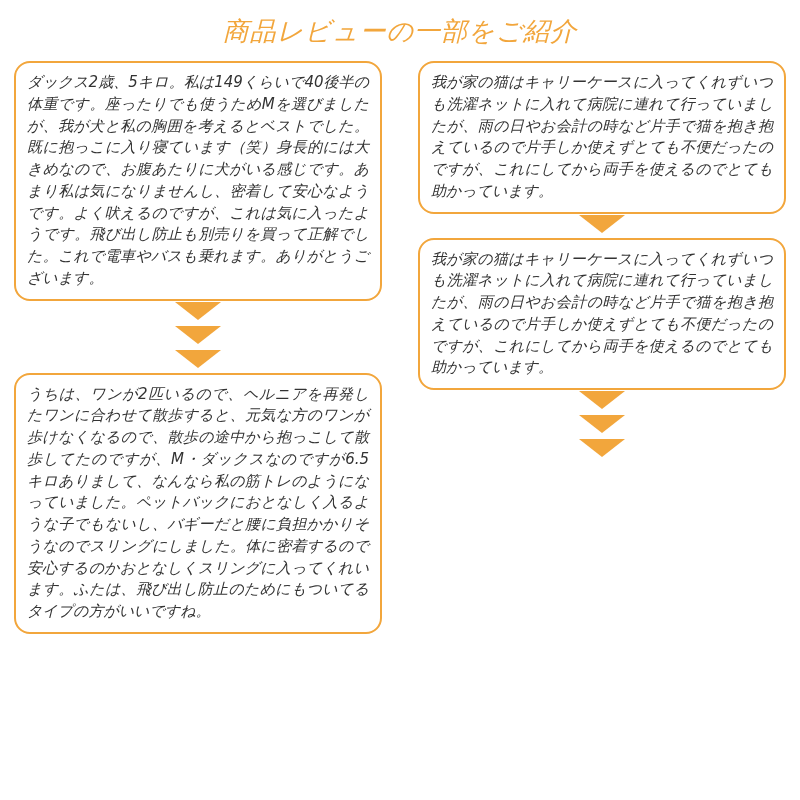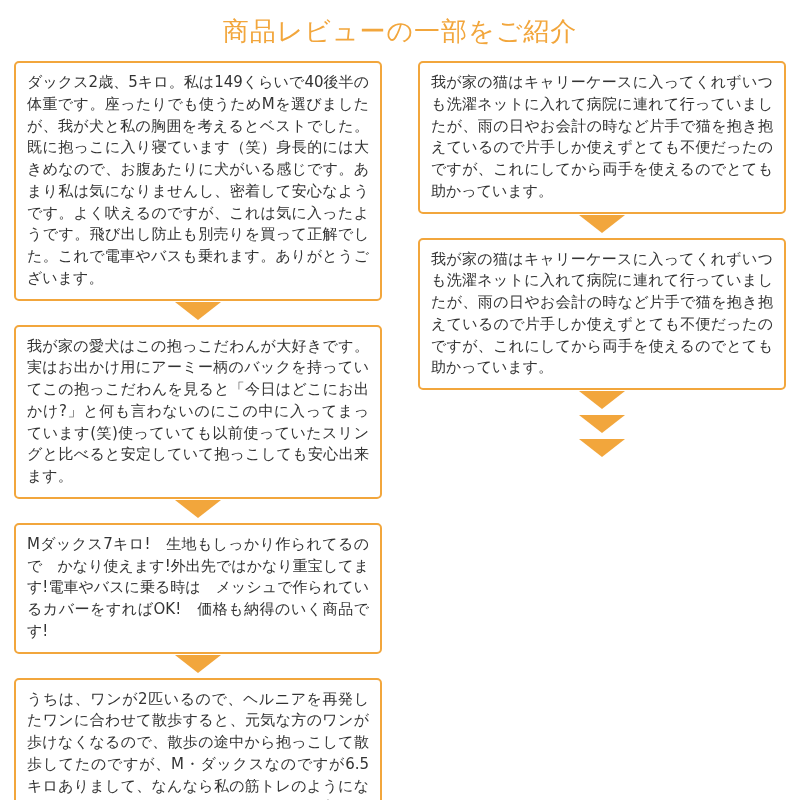--- a/index.html
+++ b/index.html
@@ -1,19 +1,19 @@
 <!DOCTYPE html>
 <html lang="ja" style="--accent: #F2A63C; --text: #333333;"><head>
 <meta charset="utf-8">
 <style>
   :root{
     --accent:#F2A63C;
     --text:#333333;
   }
-  *{margin:0;padding:0;box-sizing:border-box;}
+  *{margin:0;padding:0;box-sizing:border-box;font-style:italic;}
   html,body{width:800px;background:#ffffff;font-family:"DejaVu Sans","Liberation Sans",sans-serif;}
   .page{
     width:800px;
     height:800px;
     background:#ffffff;
     padding:10px 14px 8px 14px;
     overflow:hidden;
   }
   .title{
     color:var(--accent);
@@ -28,21 +28,21 @@
     gap:36px;
     align-items:flex-start;
   }
   .column{
     flex:1;
     display:flex;
     flex-direction:column;
   }
   .review-card{
     border:2px solid var(--accent);
-    border-radius:5px;
+    border-radius:16px;
     background:#ffffff;
     padding:9px 11px;
     color:var(--text);
     font-size:15px;
     line-height:1.45;
     text-align:justify;
   }
   .arrow{
     width:0;
     height:0;
@@ -57,23 +57,21 @@
 
 <div class="page">
 
   <h1 class="title">商品レビューの一部をご紹介</h1>
 
   <div class="columns">
 
     <div class="column">
       <div class="review-card">ダックス2歳、5キロ。私は149くらいで40後半の体重です。座ったりでも使うためMを選びましたが、我が犬と私の胸囲を考えるとベストでした。既に抱っこに入り寝ています（笑）身長的には大きめなので、お腹あたりに犬がいる感じです。あまり私は気になりませんし、密着して安心なようです。よく吠えるのですが、これは気に入ったようです。飛び出し防止も別売りを買って正解でした。これで電車やバスも乗れます。ありがとうございます。</div>
       <div class="arrow"></div>
-      <div class="review-card">我が家の愛犬はこの抱っこだわんが大好きです。実はお出かけ用にアーミー柄のバックを持っていてこの抱っこだわんを見ると「今日はどこにお出かけ?」と何も言わないのにこの中に入ってまっています(笑)使っていても以前使っていたスリングと比べると安定していて抱っこしても安心出来ます。</div>
       <div class="arrow"></div>
-      <div class="review-card">Mダックス7キロ!　生地もしっかり作られてるので　かなり使えます!外出先ではかなり重宝してます!電車やバスに乗る時は　メッシュで作られているカバーをすればOK!　価格も納得のいく商品です!</div>
       <div class="arrow"></div>
       <div class="review-card">うちは、ワンが2匹いるので、ヘルニアを再発したワンに合わせて散歩すると、元気な方のワンが歩けなくなるので、散歩の途中から抱っこして散歩してたのですが、M・ダックスなのですが6.5キロありまして、なんなら私の筋トレのようになっていました。ペットバックにおとなしく入るような子でもないし、バギーだと腰に負担かかりそうなのでスリングにしました。体に密着するので安心するのかおとなしくスリングに入ってくれいます。ふたは、飛び出し防止のためにもついてるタイプの方がいいですね。</div>
 
     </div>
 
     <div class="column">
       <div class="review-card">我が家の猫はキャリーケースに入ってくれずいつも洗濯ネットに入れて病院に連れて行っていましたが、雨の日やお会計の時など片手で猫を抱き抱えているので片手しか使えずとても不便だったのですが、これにしてから両手を使えるのでとても助かっています。</div>
       <div class="arrow"></div>
       <div class="review-card">我が家の猫はキャリーケースに入ってくれずいつも洗濯ネットに入れて病院に連れて行っていましたが、雨の日やお会計の時など片手で猫を抱き抱えているので片手しか使えずとても不便だったのですが、これにしてから両手を使えるのでとても助かっています。</div>
       <div class="arrow"></div>

